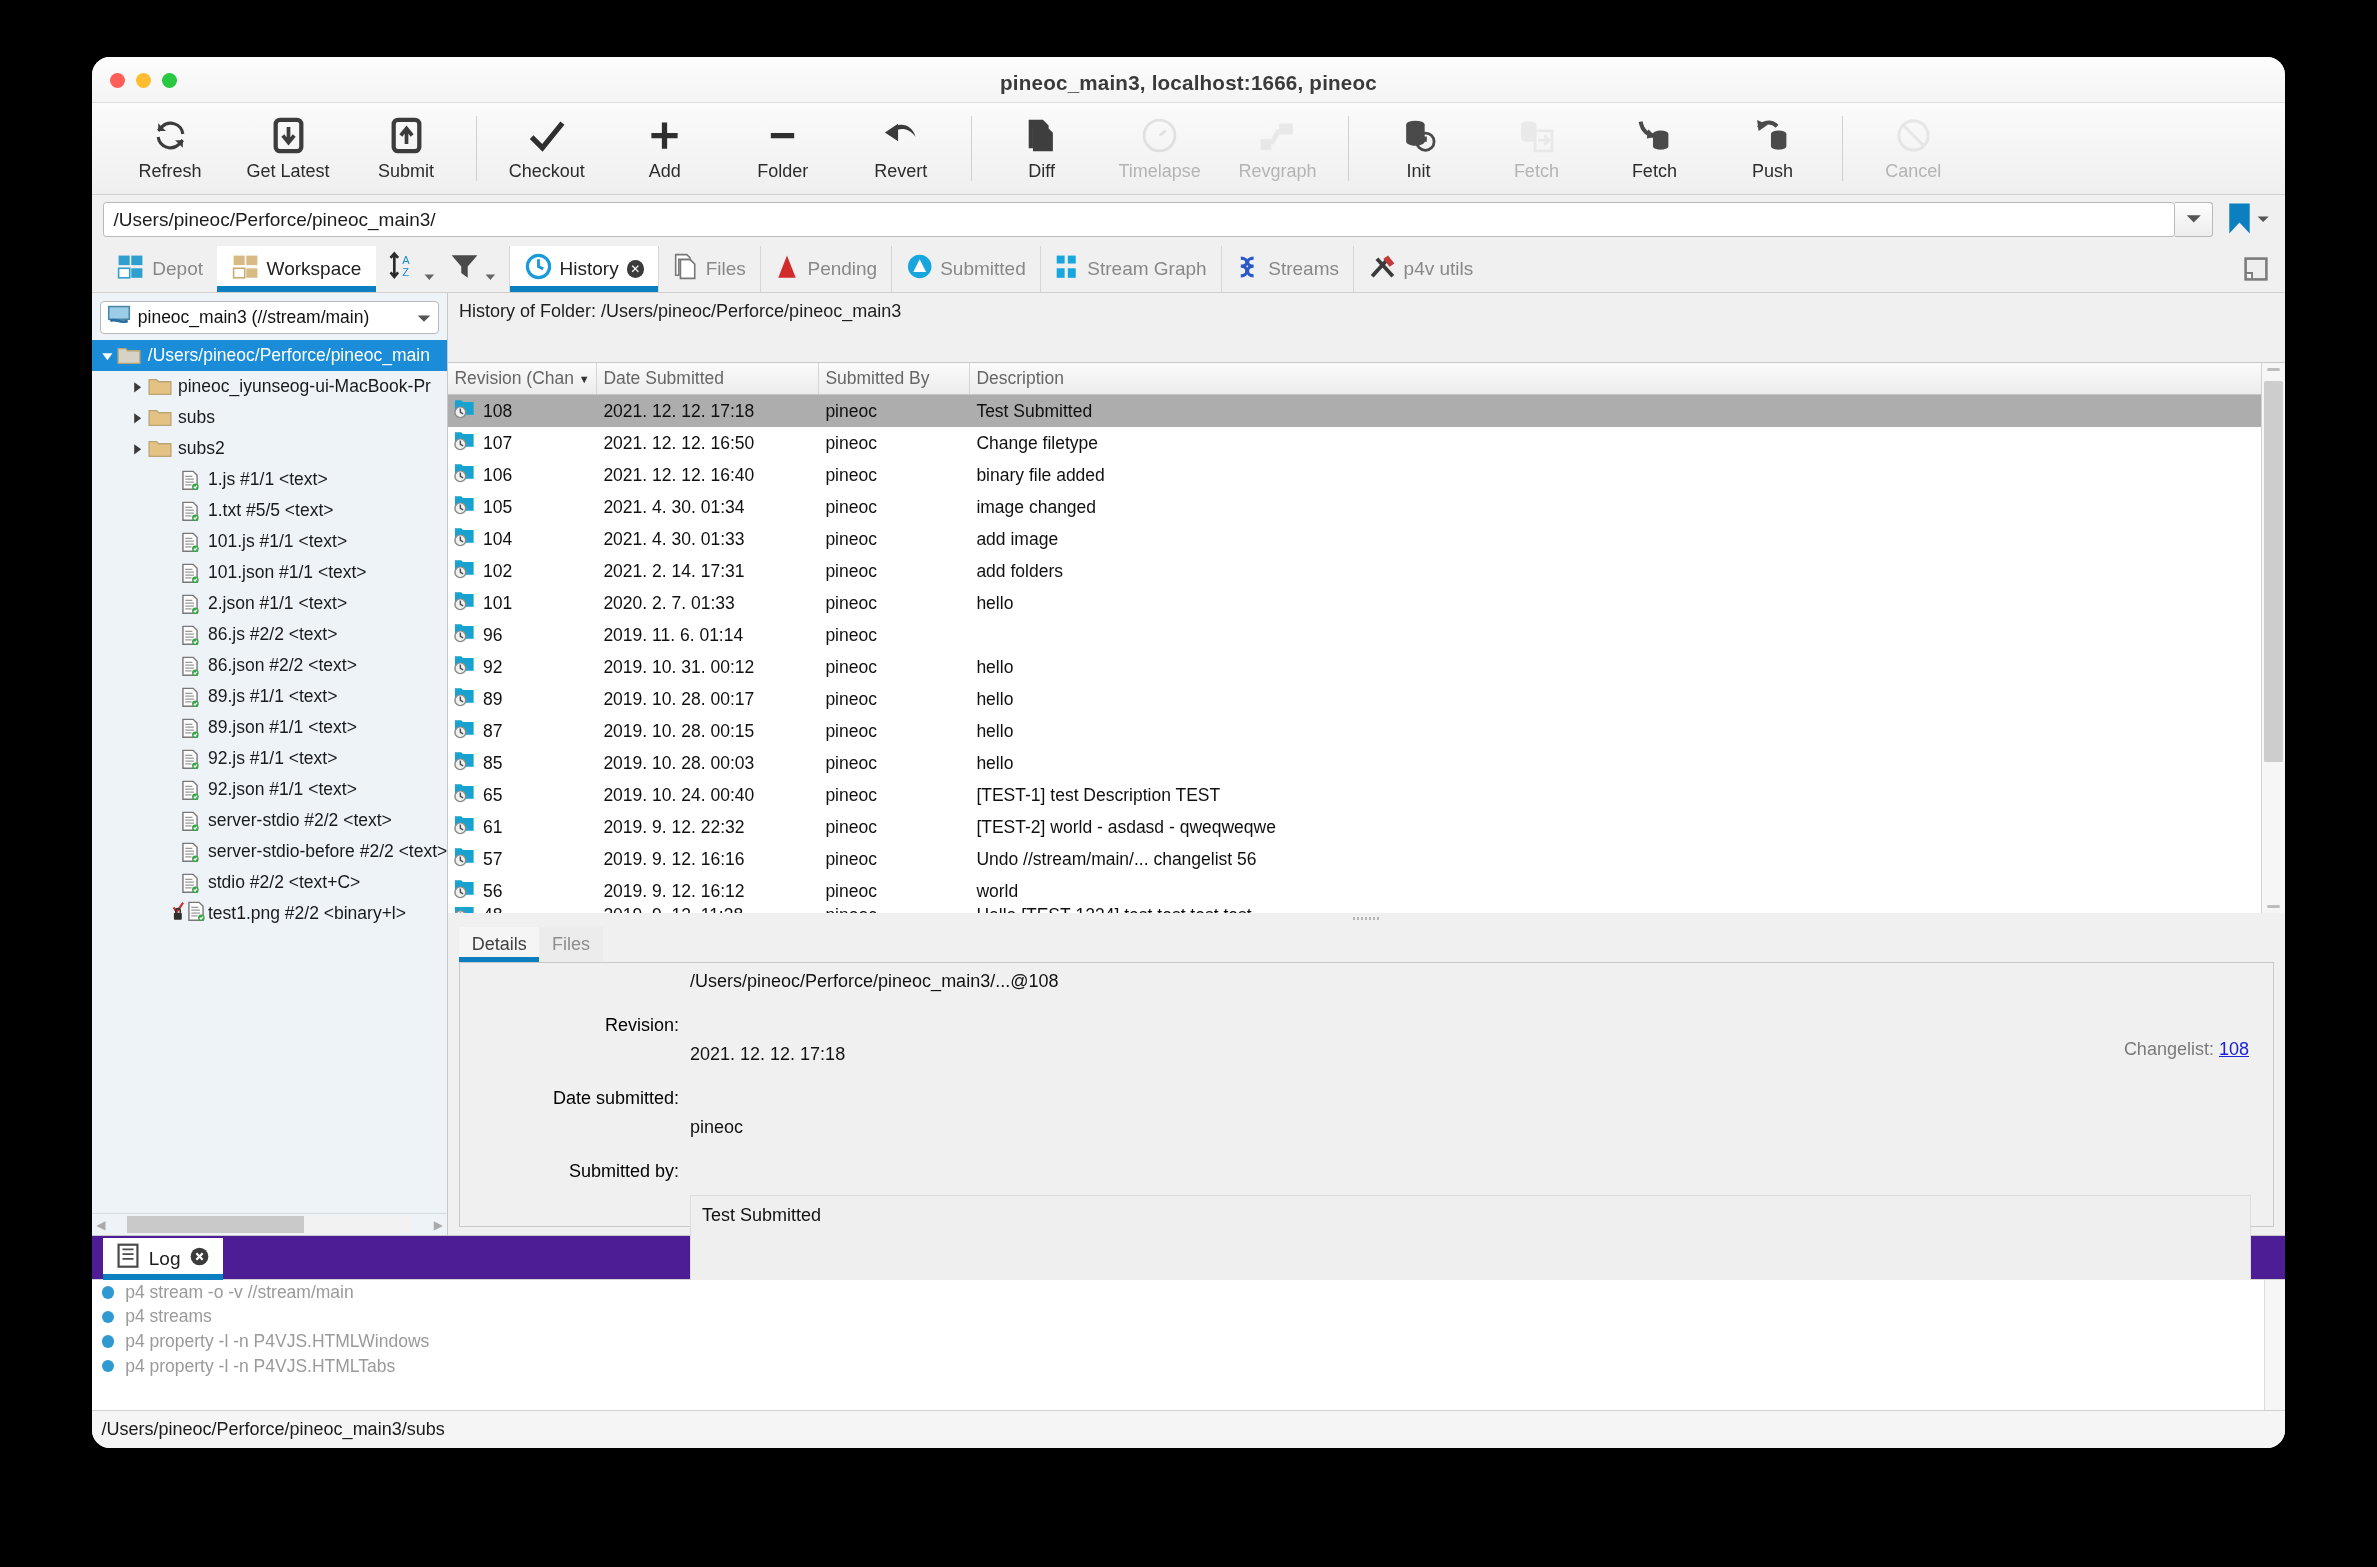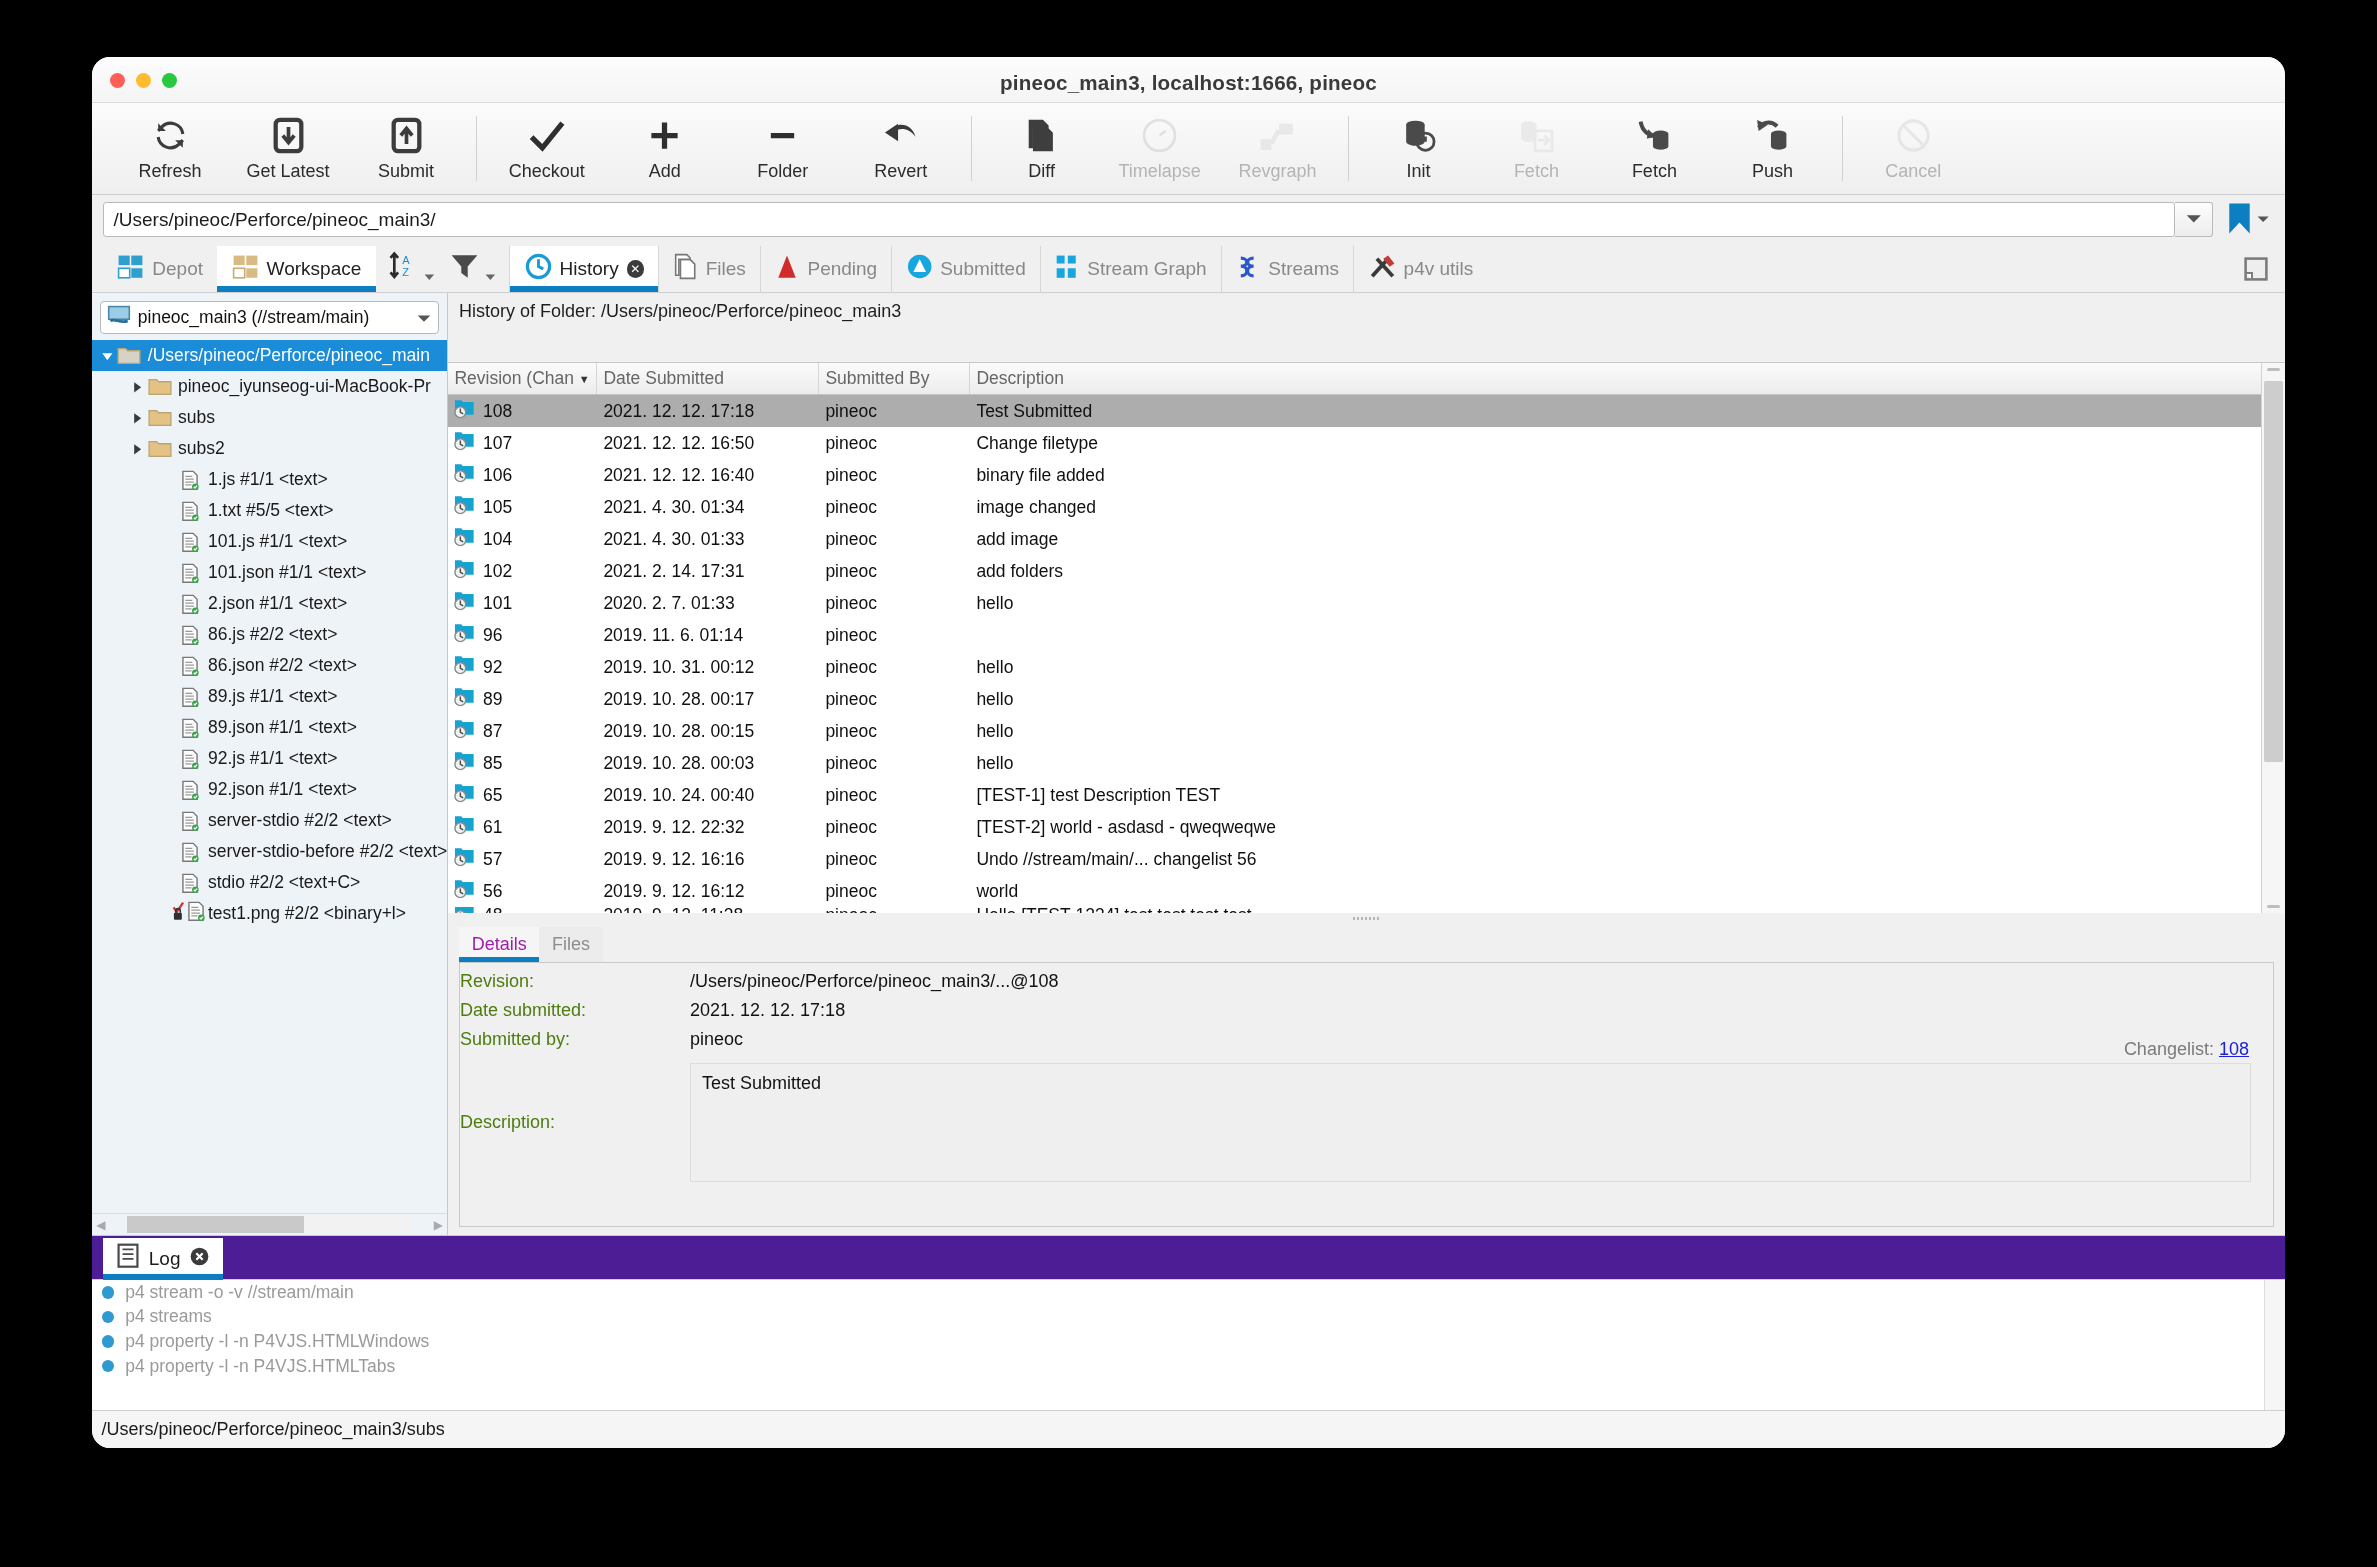--- a/index.html
+++ b/index.html
@@ -113,26 +113,26 @@
   .vs-thumb { position:absolute; left:2.4px; right:2.4px; top:17.5px; height:381px; background:#cdcdcd; border-radius:1.6px;}
   .vs-cap { position:absolute; left:4.8px; right:4.8px; height:3.2px; background:#bdbdbd; border-radius:1.6px;}
   
   .details-outer { flex:1; display:flex; flex-direction:column; min-height:0; background:#f0f0f0; padding:0 0 0 0;}
   .grip { height:11px; display:flex; align-items:center; justify-content:center; }
   .grip i { display:block; width:27px; height:3.2px;
             background:repeating-linear-gradient(90deg,#b6b6b6 0 1.6px,transparent 1.6px 4px); }
   .det-tabs { height:38px; display:flex; align-items:flex-end; padding-left:11px; }
   .dtab { height:35px; padding:0 12.7px; display:flex; align-items:center; font-size:18px; color:#8d8d8d;
           position:relative; background:#ececec; }
-  .dtab.active { background:#f5f5f5; color:#a21caf; }
+  .dtab.active { background:#f5f5f5; color:#404040; }
   .dtab.active::after { content:""; position:absolute; left:0; right:0; bottom:0; height:4.8px; background:#0c7fc0; }
   .det-body { flex:1; margin:0 11px 8px 11px; border:0.8px solid #c9c9c9; background:#f0f0f0;
               position:relative; min-height:0; }
   .det-row { display:flex; align-items:flex-start; font-size:18px; padding-top:3.2px; }
-  .det-label { width:230px; color:#4d7c0f; padding-right:11px; padding-top:4.8px; flex:0 0 auto;}
+  .det-label { width:230px; text-align:right; color:#000000; padding-right:11px; padding-top:4.8px; flex:0 0 auto;margin-top:44px;}
   .det-value { color:#121212; padding-top:4.8px; }
   .chg { position:absolute; right:24px; top:76px; font-size:18px; color:#7b7b7b; }
   .chg a { color:#1a22d4; text-decoration:underline; }
   .desc-box { margin-left:0; border:0.8px solid #dcdcdc; background:#efefef; height:119px;
               flex:1; margin-right:22px; padding:9.5px 0 0 11px; font-size:18px; color:#121212; }
   
   .logpane { height:175px; flex:0 0 auto; display:flex; flex-direction:column;
              border-top:0.8px solid #c8c8c8; background:#4c1d95; }
   .log-tabs { height:44px; display:flex; align-items:flex-end; padding-left:11px; border-bottom:0.8px solid #d2d2d2;}
   .log-tab { height:41px; display:flex; align-items:center; gap:9.5px; padding:0 14.3px; font-size:19px;

